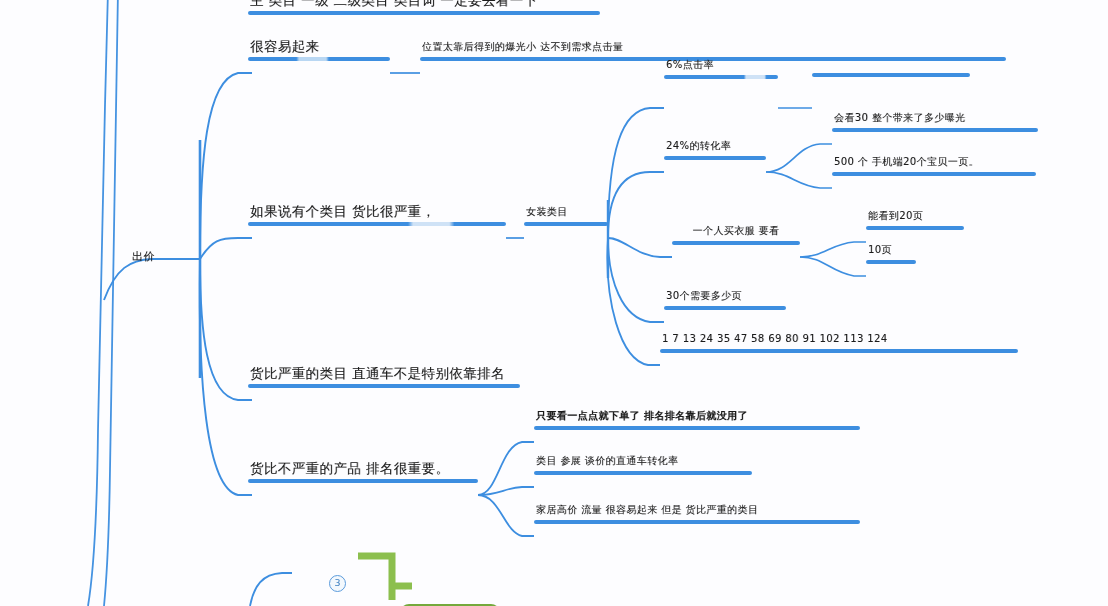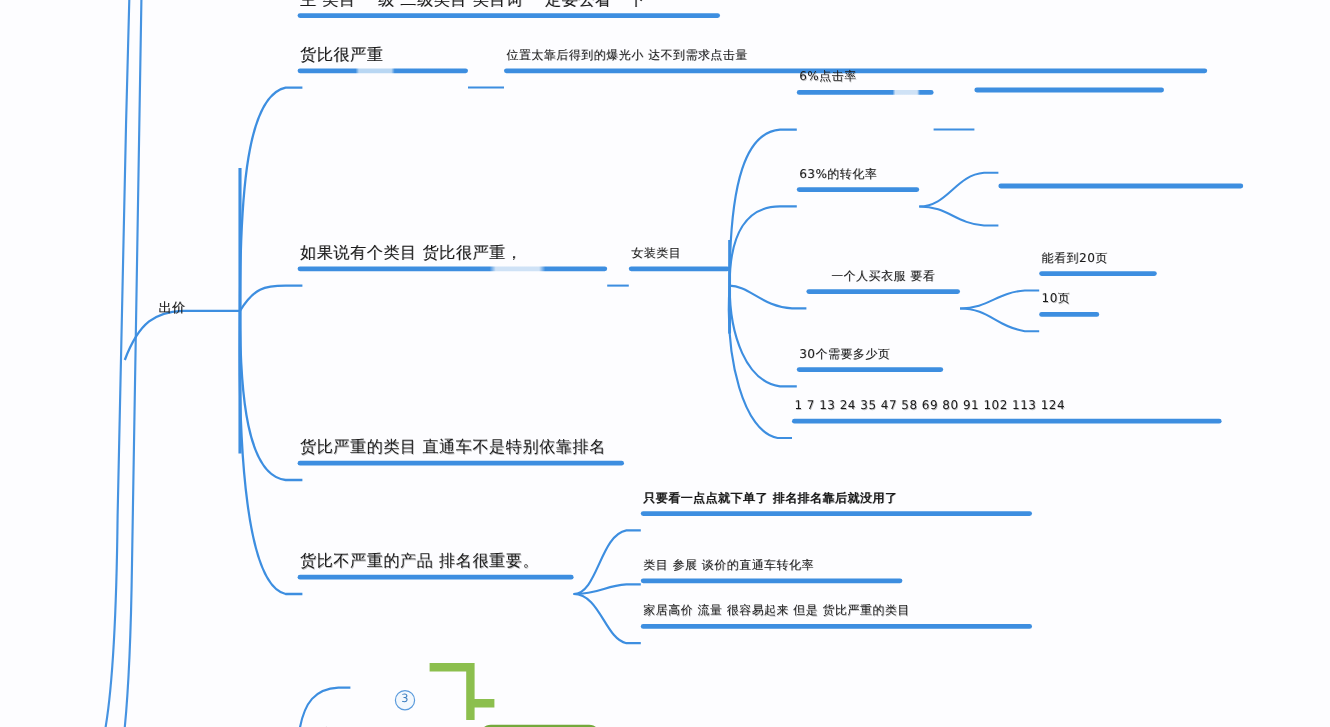--- a/index.html
+++ b/index.html
@@ -163,21 +163,21 @@
 
     <span class="node-text">出价</span>
   </div>
 
   <div class="node" style="left:248px; top:-8px; width:352px;">
     <span class="node-text">主 类目  一级  二级类目   类目词 一定要去看一下</span>
     <span class="node-bar" style="width:352px;"></span>
   </div>
 
   <div class="node" style="left:248px; top:38px; width:142px;">
-    <span class="node-text">货比很严重</span>
+    <span class="node-text">很容易起来</span>
     <span class="node-bar bar-fade" style="width:142px;"></span>
   </div>
 
   <div class="node sub" style="left:420px; top:38px; width:586px;">
     <span class="node-text">位置太靠后得到的爆光小 达不到需求点击量</span>
     <span class="node-bar" style="width:586px;"></span>
   </div>
 
   <div class="node" style="left:248px; top:203px; width:258px;">
     <span class="node-text">如果说有个类目 货比很严重，</span>
@@ -192,26 +192,31 @@
   <div class="node sub" style="left:664px; top:56px; width:114px;">
     <span class="node-text">6%点击率</span>
     <span class="node-bar bar-fade3" style="width:114px;"></span>
   </div>
 
   <div class="node sub" style="left:812px; top:73px; width:158px;">
     <span class="node-bar" style="width:158px;"></span>
   </div>
 
   <div class="node sub" style="left:664px; top:137px; width:102px;">
-    <span class="node-text">63%的转化率</span>
+    <span class="node-text">24%的转化率</span>
     <span class="node-bar" style="width:102px;"></span>
   </div>
 
+  <div class="node sub" style="left:832px; top:109px; width:206px;">
+    <span class="node-text">会看30 整个带来了多少曝光</span>
+    <span class="node-bar" style="width:206px;"></span>
+  </div>
 
   <div class="node sub" style="left:832px; top:153px; width:204px;">
+    <span class="node-text">500 个  手机端20个宝贝一页。</span>
     <span class="node-bar" style="width:204px;"></span>
   </div>
 
   <div class="node sub" style="left:672px; top:222px; width:128px;text-align:center;">
     <span class="node-text">一个人买衣服 要看</span>
     <span class="node-bar" style="width:128px;"></span>
   </div>
 
   <div class="node sub" style="left:866px; top:207px; width:98px;">
     <span class="node-text">能看到20页</span>
@@ -241,21 +246,21 @@
   <div class="node" style="left:248px; top:460px; width:230px;">
     <span class="node-text">货比不严重的产品  排名很重要。</span>
     <span class="node-bar" style="width:230px;"></span>
   </div>
 
   <div class="node sub" style="left:534px; top:407px; width:326px;font-weight:bold;">
     <span class="node-text">只要看一点点就下单了  排名排名靠后就没用了</span>
     <span class="node-bar" style="width:326px;"></span>
   </div>
 
-  <div class="node sub" style="left:534px; top:452px; width:218px;margin-top:11px;">
+  <div class="node sub" style="left:534px; top:452px; width:218px;">
     <span class="node-text">类目  参展  谈价的直通车转化率</span>
     <span class="node-bar" style="width:218px;"></span>
   </div>
 
   <div class="node sub" style="left:534px; top:501px; width:326px;">
     <span class="node-text">家居高价  流量  很容易起来 但是 货比严重的类目</span>
     <span class="node-bar" style="width:326px;"></span>
   </div>
 
   <div class="node sub" style="left:264px; top:555px; width:80px;margin-top:48px;">

